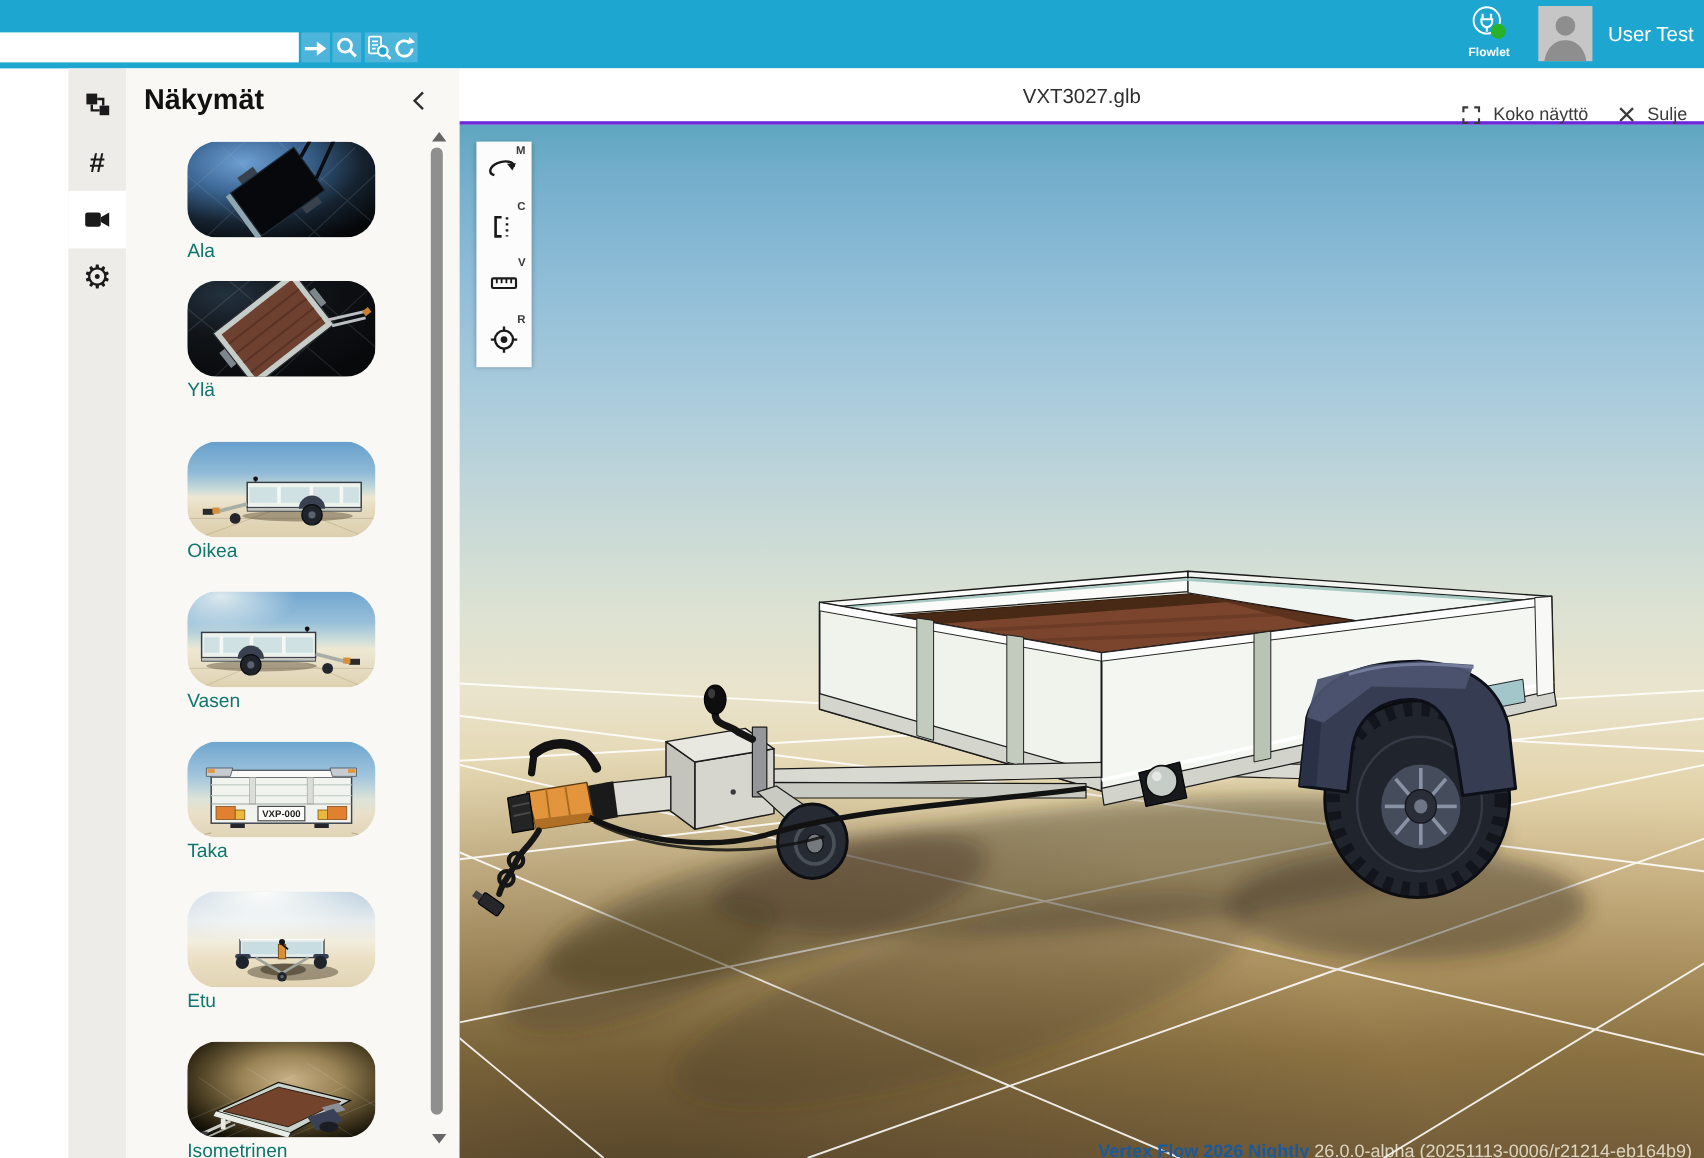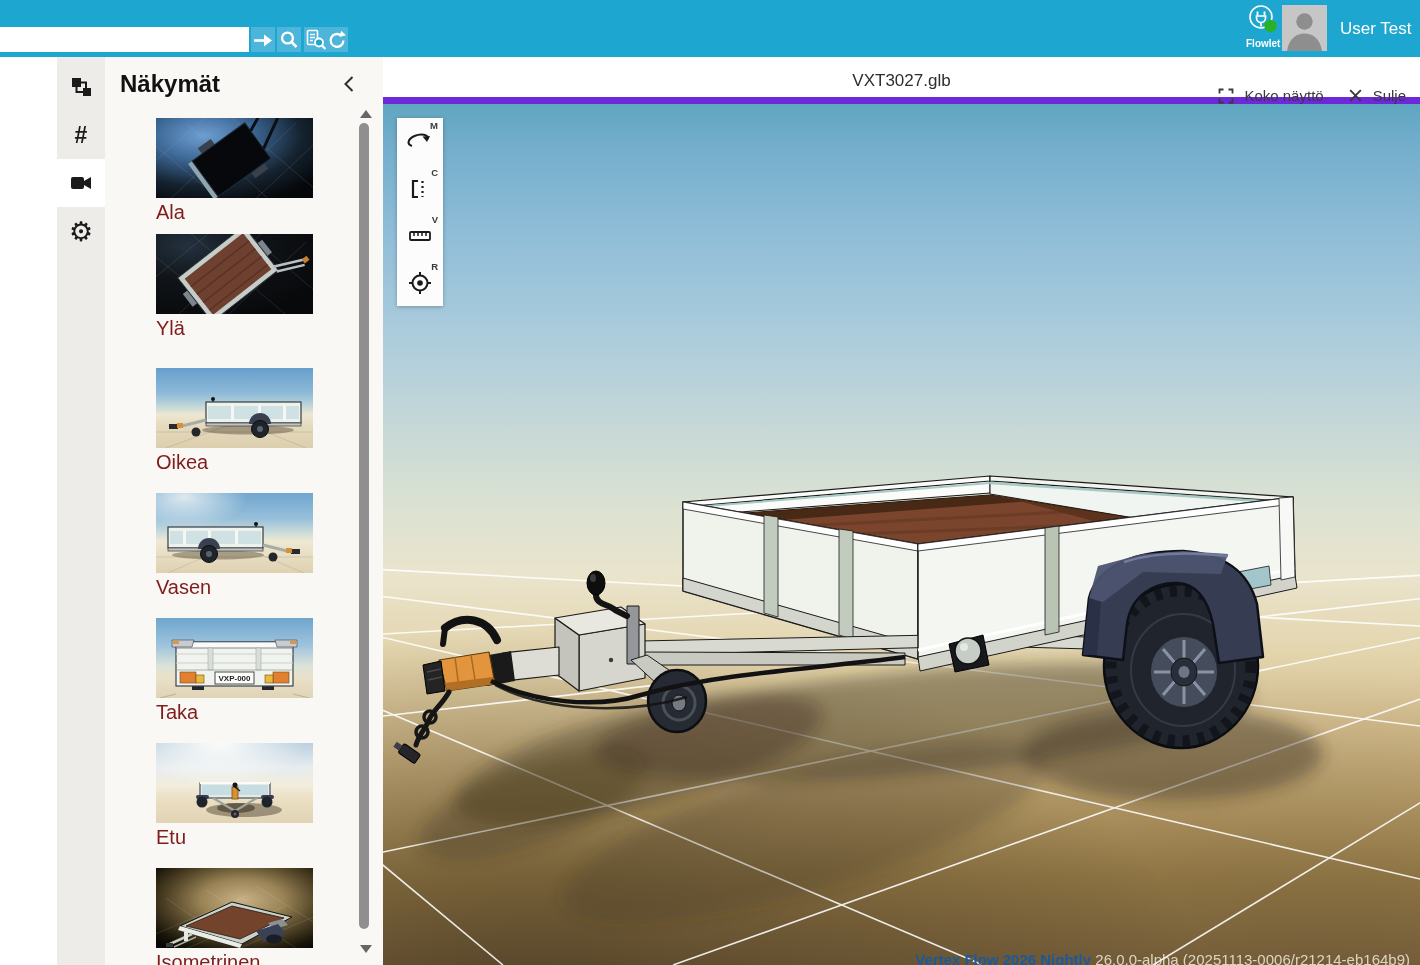--- a/index.html
+++ b/index.html
@@ -4,21 +4,21 @@
 <style>
   * { margin:0; padding:0; box-sizing:border-box; }
   html,body { width:1420px; height:965px; overflow:hidden; font-family:"Liberation Sans", sans-serif; background:#fff; }
   #app { position:relative; width:1420px; height:965px; }
 
   
   .topbar { position:absolute; left:0; top:0; width:1420px; height:57px; background:#1CA6D0; }
   .search-input { position:absolute; left:0; top:27px; width:249px; height:25px; border:none; background:#fff; padding:0 6px; font-size:13px; color:#333; outline:none; }
   .tb-btn { position:absolute; top:27px; width:24px; height:25px; background:#4DB4DA; border:none; display:flex; align-items:center; justify-content:center; cursor:pointer; padding:0; }
   .tb-btn svg { display:block; }
-  .flowlet { position:absolute; left:1246px; top:3px; width:46px; height:52px; cursor:pointer; }
+  .flowlet { position:absolute; left:1218px; top:3px; width:46px; height:52px; cursor:pointer; text-align:center; }
   .flowlet-label { font-size:10px; font-weight:700; color:#fff; display:block; margin-top:-1px; }
   .avatar { position:absolute; left:1282px; top:5px; width:45px; height:46px; background:#C6C6C6; overflow:hidden; }
   .username { position:absolute; left:1340px; top:0; height:57px; line-height:57px; color:#fff; font-size:17px; }
 
   
   .flyout { position:absolute; left:0; top:57px; width:57px; height:908px; background:#fff; border-right:2px solid #5FB8DC; overflow:hidden; }
   .flyout-close { position:absolute; left:14px; top:20px; width:30px; height:30px; cursor:pointer; }
   .flyout-input { position:absolute; left:-10px; top:62px; width:62px; height:36px; border:1px solid #8A8A8A; background:#fff; font-size:15px; color:#444; padding-left:8px; outline:none; }
   .flyout-scroll-up { position:absolute; left:43px; top:111px; width:0; height:0; border-left:6px solid transparent; border-right:6px solid transparent; border-bottom:8px solid #8A8A8A; }
   .flyout-thumb { position:absolute; left:43px; top:129px; width:11px; height:742px; background:#8F8F8F; border-radius:6px; cursor:pointer; }
@@ -28,30 +28,30 @@
   .rail-btn { position:absolute; left:0; width:48px; height:48px; display:flex; align-items:center; justify-content:center; cursor:pointer; background:transparent; border:none; }
   .rail-btn.active { background:#fff; }
   .glyph { font-size:23px; font-weight:700; color:#1A1A1A; line-height:1; }
   .glyph.gear { font-family:"DejaVu Sans", sans-serif; font-size:27px; font-weight:400; }
 
   
   .views { position:absolute; left:105px; top:57px; width:278px; height:908px; background:#FAF8F5; overflow:hidden; }
   .views-title { position:absolute; left:15px; top:13px; font-size:24px; font-weight:700; color:#111; }
   .views-collapse { position:absolute; left:238px; top:18px; width:14px; height:20px; cursor:pointer; }
   .view-item { position:absolute; left:51px; width:157px; cursor:pointer; }
-  .thumb { width:157px; height:80px; overflow:hidden; }
+  .thumb { width:157px; height:80px; overflow:hidden;border-radius:25px; }
   .thumb svg { width:157px; height:80px; display:block; }
-  .view-label { margin-top:3px; font-size:20px; color:#7f1d1d; }
+  .view-label { margin-top:3px; font-size:16px; color:#0f766e; }
   .views-scroll-up { position:absolute; left:255px; top:53px; width:0; height:0; border-left:6px solid transparent; border-right:6px solid transparent; border-bottom:8px solid #666; }
   .views-scroll-down { position:absolute; left:255px; top:888px; width:0; height:0; border-left:6px solid transparent; border-right:6px solid transparent; border-top:8px solid #666; }
   .views-thumb { position:absolute; left:254px; top:66px; width:10px; height:806px; background:#8F8F8F; border-radius:5px; cursor:pointer; }
 
   
   .viewer { position:absolute; left:383px; top:57px; width:1037px; height:908px; }
-  .viewer-header { position:absolute; left:0; top:0; width:1037px; height:47px; background:#fff; border-bottom:7px solid #6d28d9; }
+  .viewer-header { position:absolute; left:0; top:0; width:1037px; height:47px; background:#fff; border-bottom:3px solid #6d28d9; }
   .viewer-title { position:absolute; left:0; right:0; top:0; height:47px; line-height:47px; text-align:center; font-size:17px; color:#2E2E2E; }
   .viewer-controls { position:absolute; right:14px; top:0; height:47px; display:flex; align-items:flex-end; gap:24px; }
   .vc-btn { display:flex; align-items:center; gap:10px; background:none; border:none; cursor:pointer; font-size:15px; color:#3A3A3A; font-family:"Liberation Sans", sans-serif; }
   .scene { position:absolute; left:0; top:47px; width:1037px; height:861px; overflow:hidden;
     background:
       radial-gradient(120% 90% at 15% 110%, rgba(18,14,5,0.55), rgba(18,14,5,0) 55%),
       radial-gradient(120% 90% at 90% 115%, rgba(28,22,9,0.40), rgba(28,22,9,0) 55%),
       linear-gradient(180deg,#5FA6C0 0%,#74AECC 5%,#8FBDD7 15%,#A9CBDC 26%,#C2D6D8 36%,#DCE2D2 47%,#EAE4CC 55%,#E3D4AC 64%,#D2BA8A 73%,#BDA069 82%,#A68850 90%,#93764A 100%);
   }
   .scene-svg { position:absolute; left:0; top:0; width:1037px; height:861px; }

